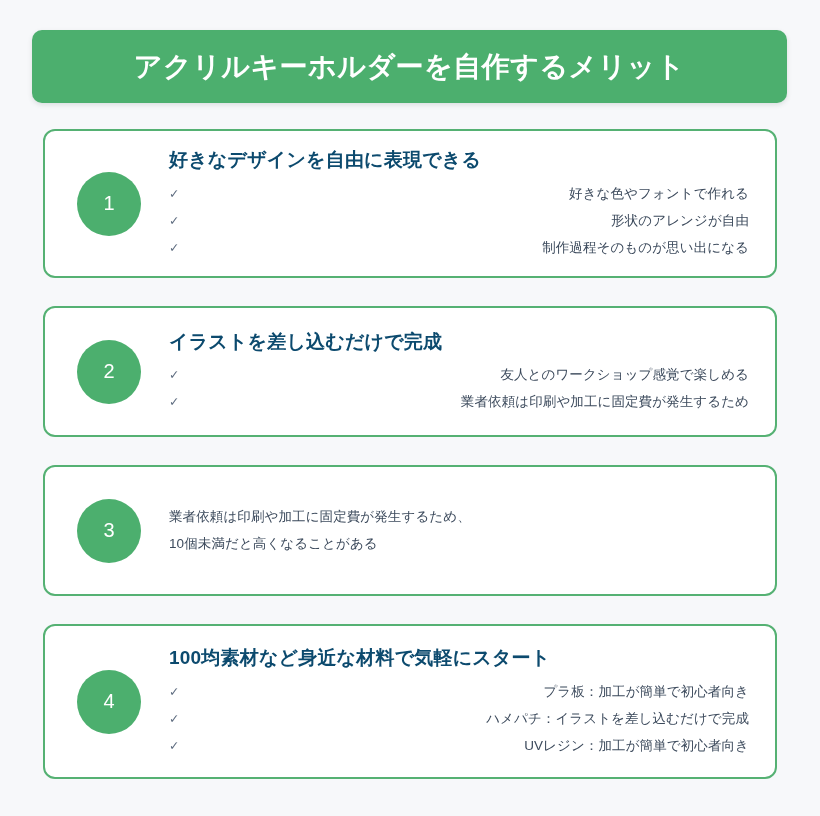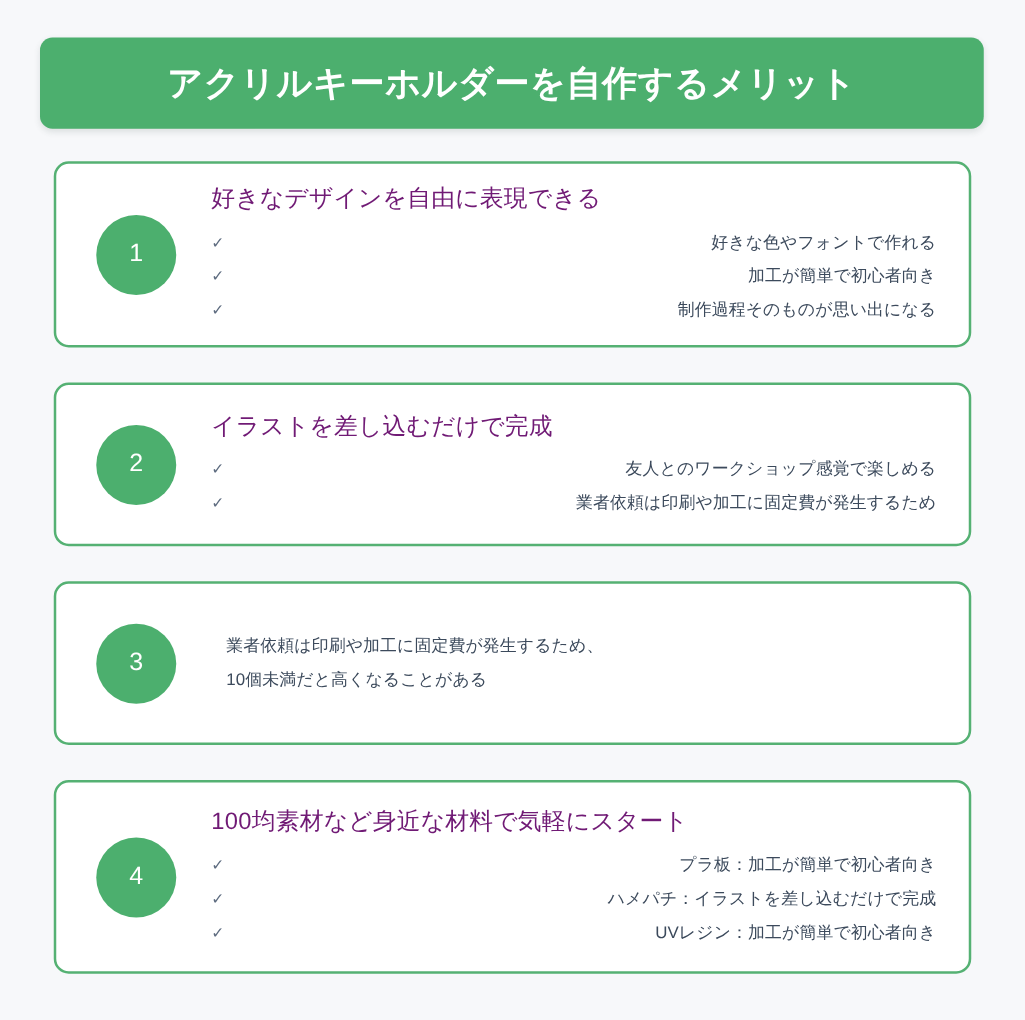--- a/index.html
+++ b/index.html
@@ -88,23 +88,23 @@
     margin-left: 14px;
     margin-right: 28px;
   }
 
   .card-body {
     flex: 1 1 auto;
     min-width: 0;
     padding-right: 8px;
   }
   .card-heading {
-    color: #701a75;
+    color: #0c4a6e;
     font-size: 19px;
-    font-weight: normal;
+    font-weight: bold;
     line-height: 1.3;
     margin: 0 0 11px 0;
     letter-spacing: 0.2px;
   }
   .bullet-list {
     list-style: none;
     margin: 0;
     padding: 0;
   }
   .bullet-item {
@@ -124,21 +124,21 @@
     width: 15px;
     color: #5d6b7f;
     font-size: 12.5px;
     line-height: 1.55;
   }
   .bullet-text {
     flex: 1 1 auto;
     text-align: right;
   }
   .para-block {
-    margin: 12px;
+    margin: 0;
   }
   .para-line {
     font-size: 13.5px;
     color: #3c4a5c;
     line-height: 1.95;
     letter-spacing: 0.1px;
   }
 </style>
 </head>
 <body>
@@ -155,21 +155,21 @@
       <div class="badge">1</div>
       <div class="card-body">
         <div class="card-heading">好きなデザインを自由に表現できる</div>
         <ul class="bullet-list">
           <li class="bullet-item">
             <span class="check-icon">✓</span>
             <span class="bullet-text">好きな色やフォントで作れる</span>
           </li>
           <li class="bullet-item">
             <span class="check-icon">✓</span>
-            <span class="bullet-text">加工が簡単で初心者向き</span>
+            <span class="bullet-text">形状のアレンジが自由</span>
           </li>
           <li class="bullet-item">
             <span class="check-icon">✓</span>
             <span class="bullet-text">制作過程そのものが思い出になる</span>
           </li>
         </ul>
       </div>
     </div>
 
     <div class="card card-2">

